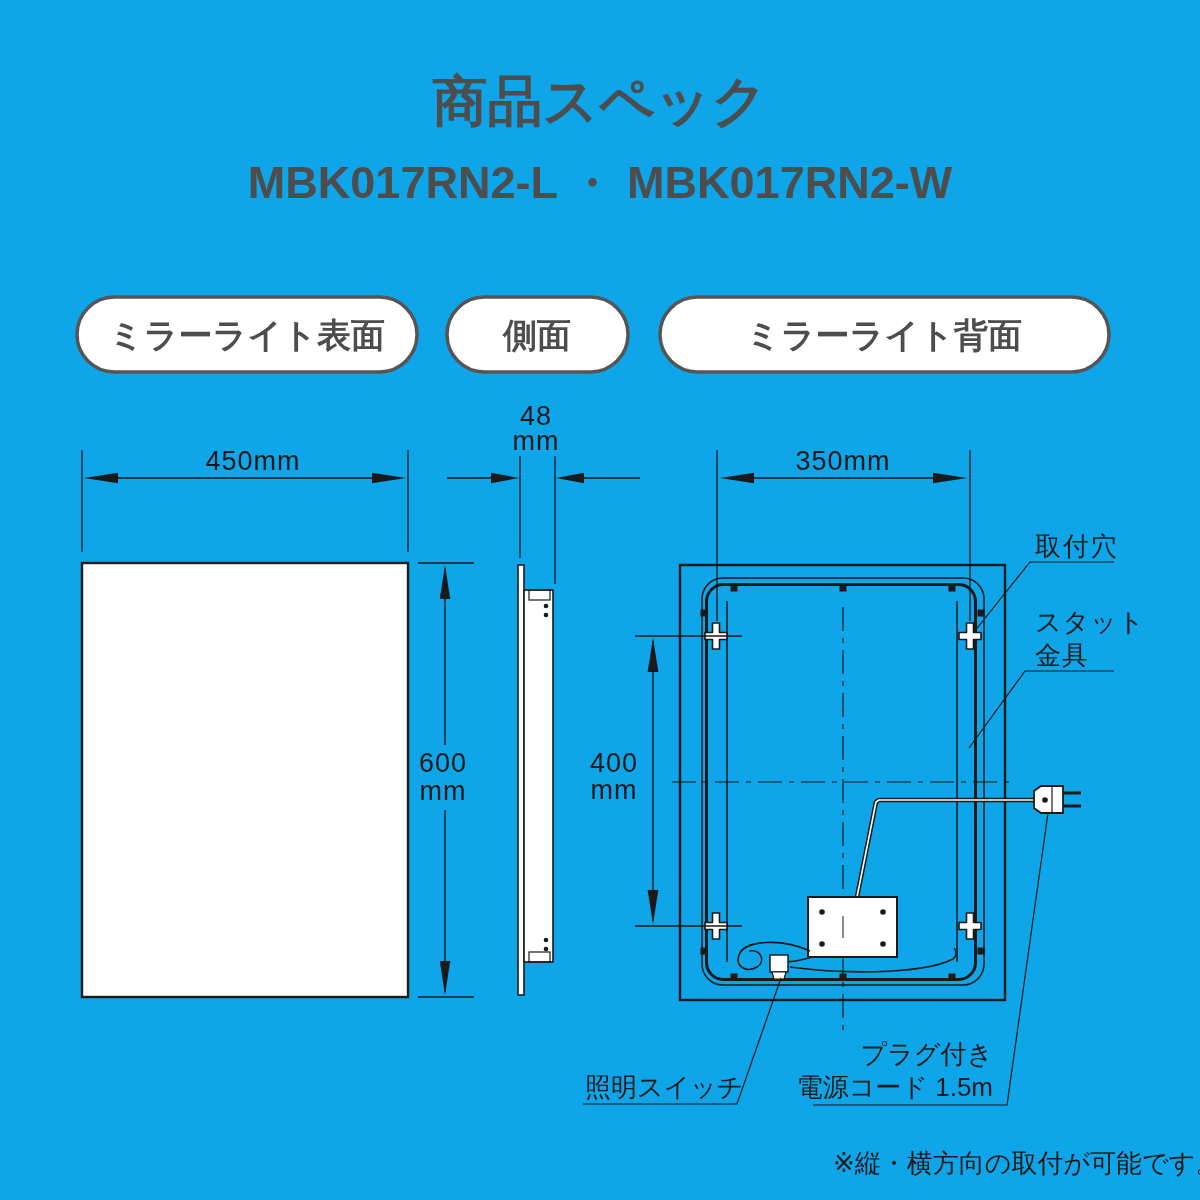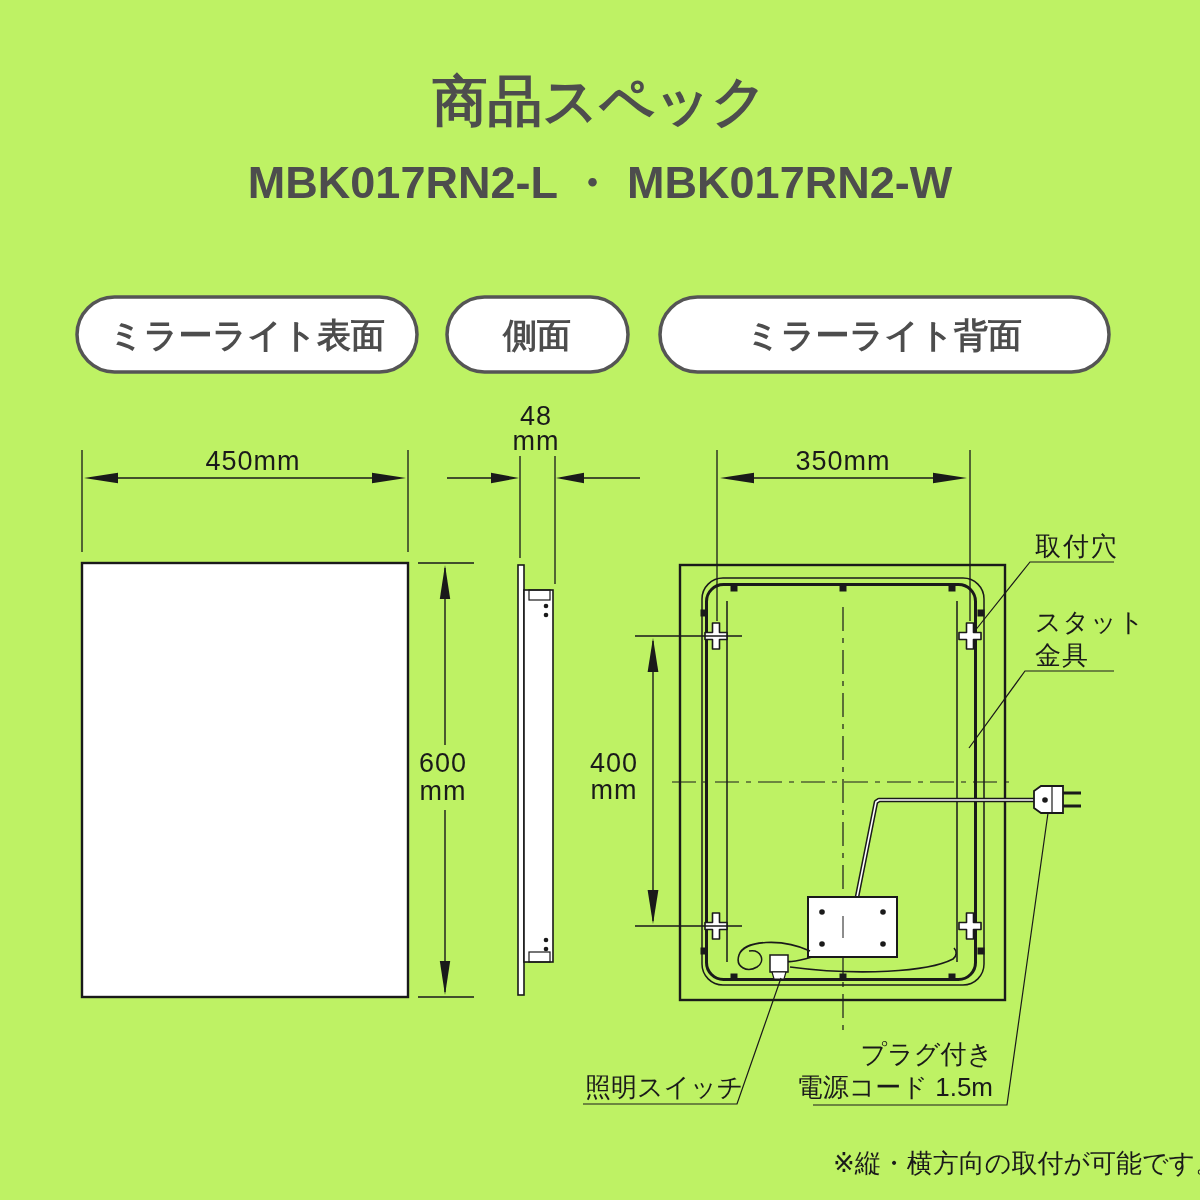--- a/index.html
+++ b/index.html
@@ -1,16 +1,16 @@
 <!DOCTYPE html>
 <html><head>
 <meta charset="utf-8">
 <style>
   html,body{margin:0;padding:0;background:#ffffff;}
-  .page{position:relative;width:1200px;height:1200px;background:#bef264;overflow:hidden;
+  .page{position:relative;width:1200px;height:1200px;background:#0ea5e9;overflow:hidden;
         font-family:"Liberation Sans","DejaVu Sans",sans-serif;}
   svg text{font-family:"Liberation Sans","DejaVu Sans",sans-serif;fill:#1a1a1a;}
   svg .head{fill:#4d4d4d;font-weight:bold;}
   svg .pillTxt{fill:#4d4d4d;font-weight:bold;font-size:34px;text-anchor:middle;}
   svg .dim{font-size:27px;letter-spacing:1px;}
   svg .lbl{font-size:26px;}
   .ln{stroke:#1a1a1a;fill:none;}
 </style>
 </head>
 <body>

